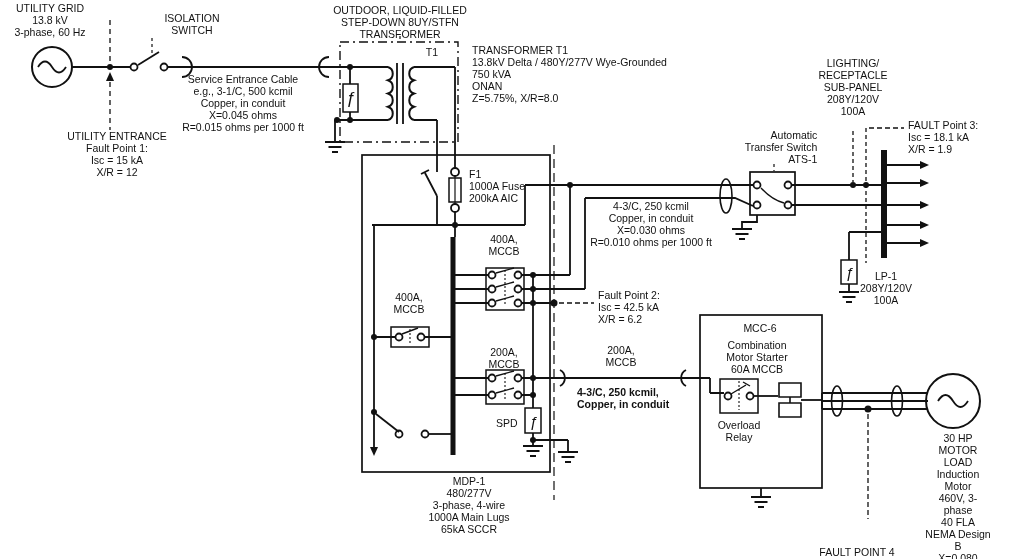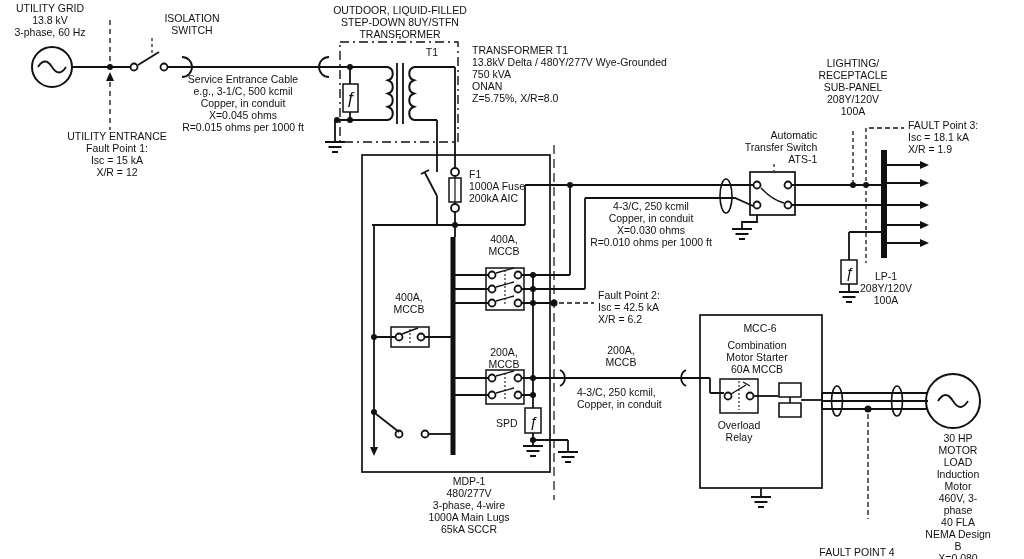--- a/index.html
+++ b/index.html
@@ -287,21 +287,21 @@
 MCCB</div>
 <div class="lbl" style="left:409px;top:291px;">400A,
 MCCB</div>
 <div class="lbl left" style="left:598px;top:289px;">Fault Point 2:
 Isc = 42.5 kA
 X/R = 6.2</div>
 <div class="lbl" style="left:504px;top:346px;">200A,
 MCCB</div>
 <div class="lbl" style="left:621px;top:344px;">200A,
 MCCB</div>
-<div class="lbl left" style="left:577px;top:386px;">4-3/C, 250 kcmil,
+<div class="lbl left" style="left:577px;top:386px;font-weight:bold;">4-3/C, 250 kcmil,
 Copper, in conduit</div>
 <div class="lbl left" style="left:496px;top:417px;">SPD</div>
 <div class="lbl" style="left:886px;top:270px;">LP-1
 208Y/120V
 100A</div>
 <div class="lbl" style="left:760px;top:322px;">MCC-6</div>
 <div class="lbl" style="left:757px;top:339px;">Combination
 Motor Starter
 60A MCCB</div>
 <div class="lbl" style="left:739px;top:419px;">Overload

